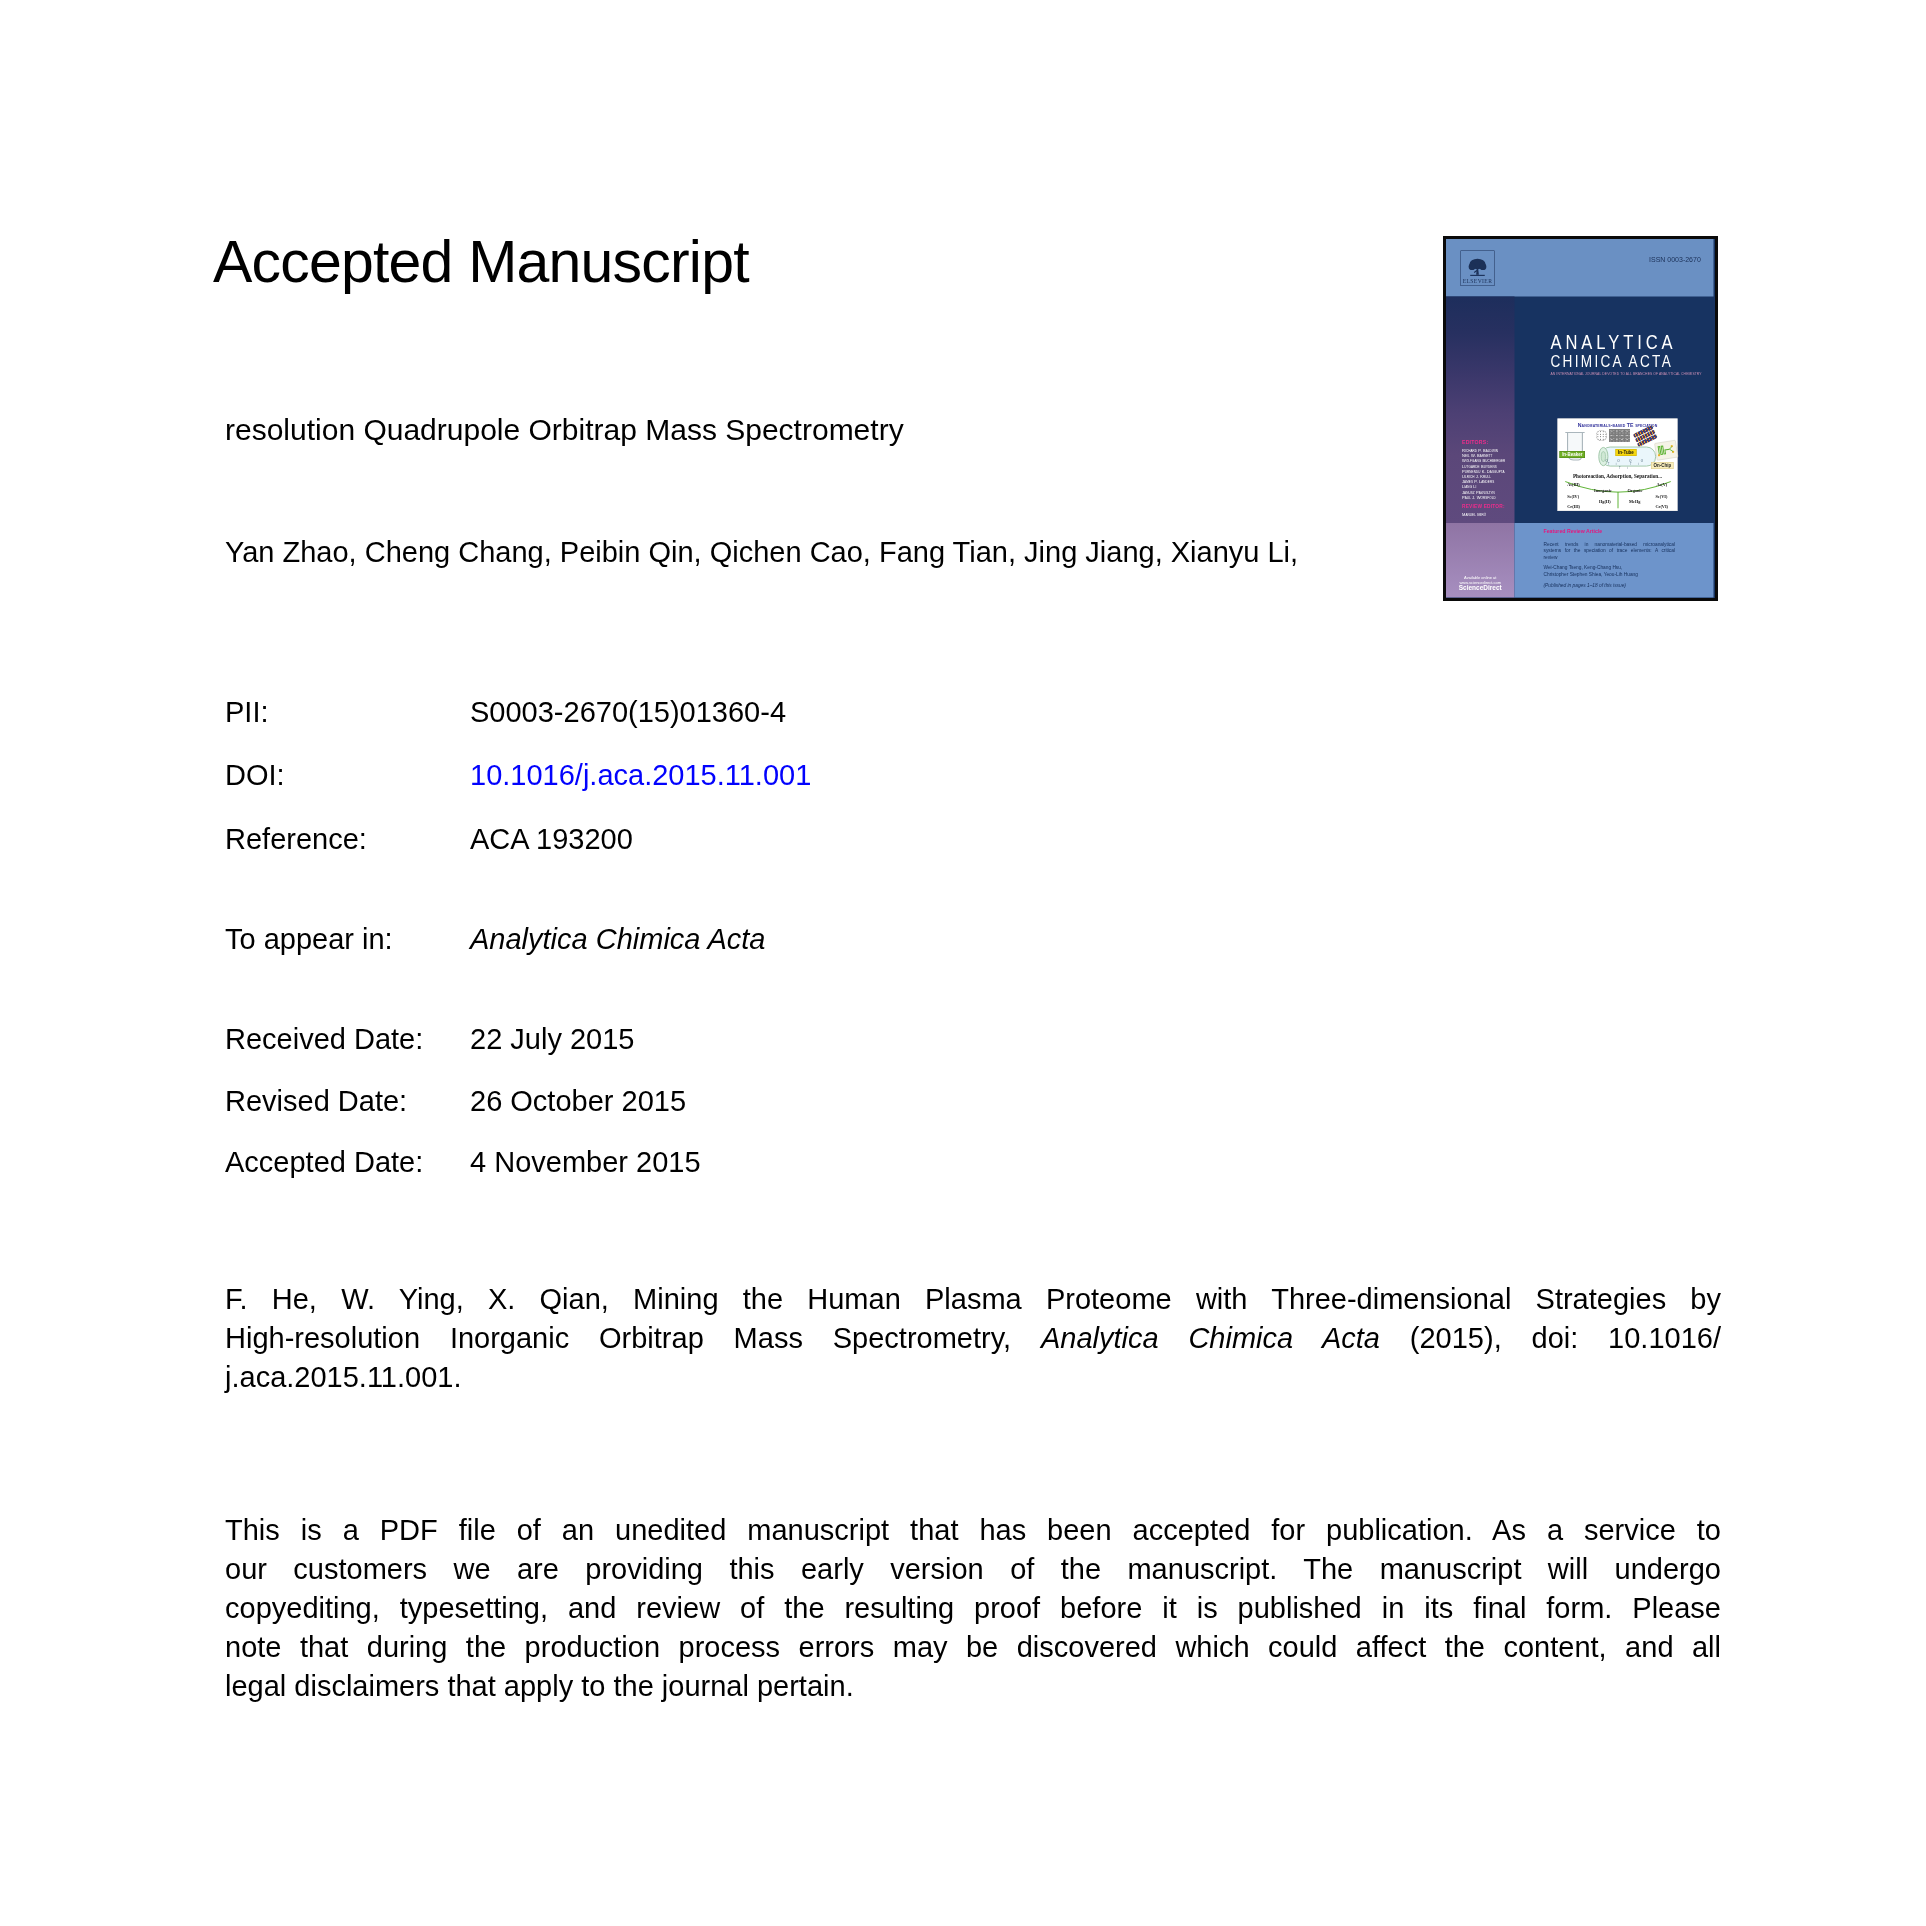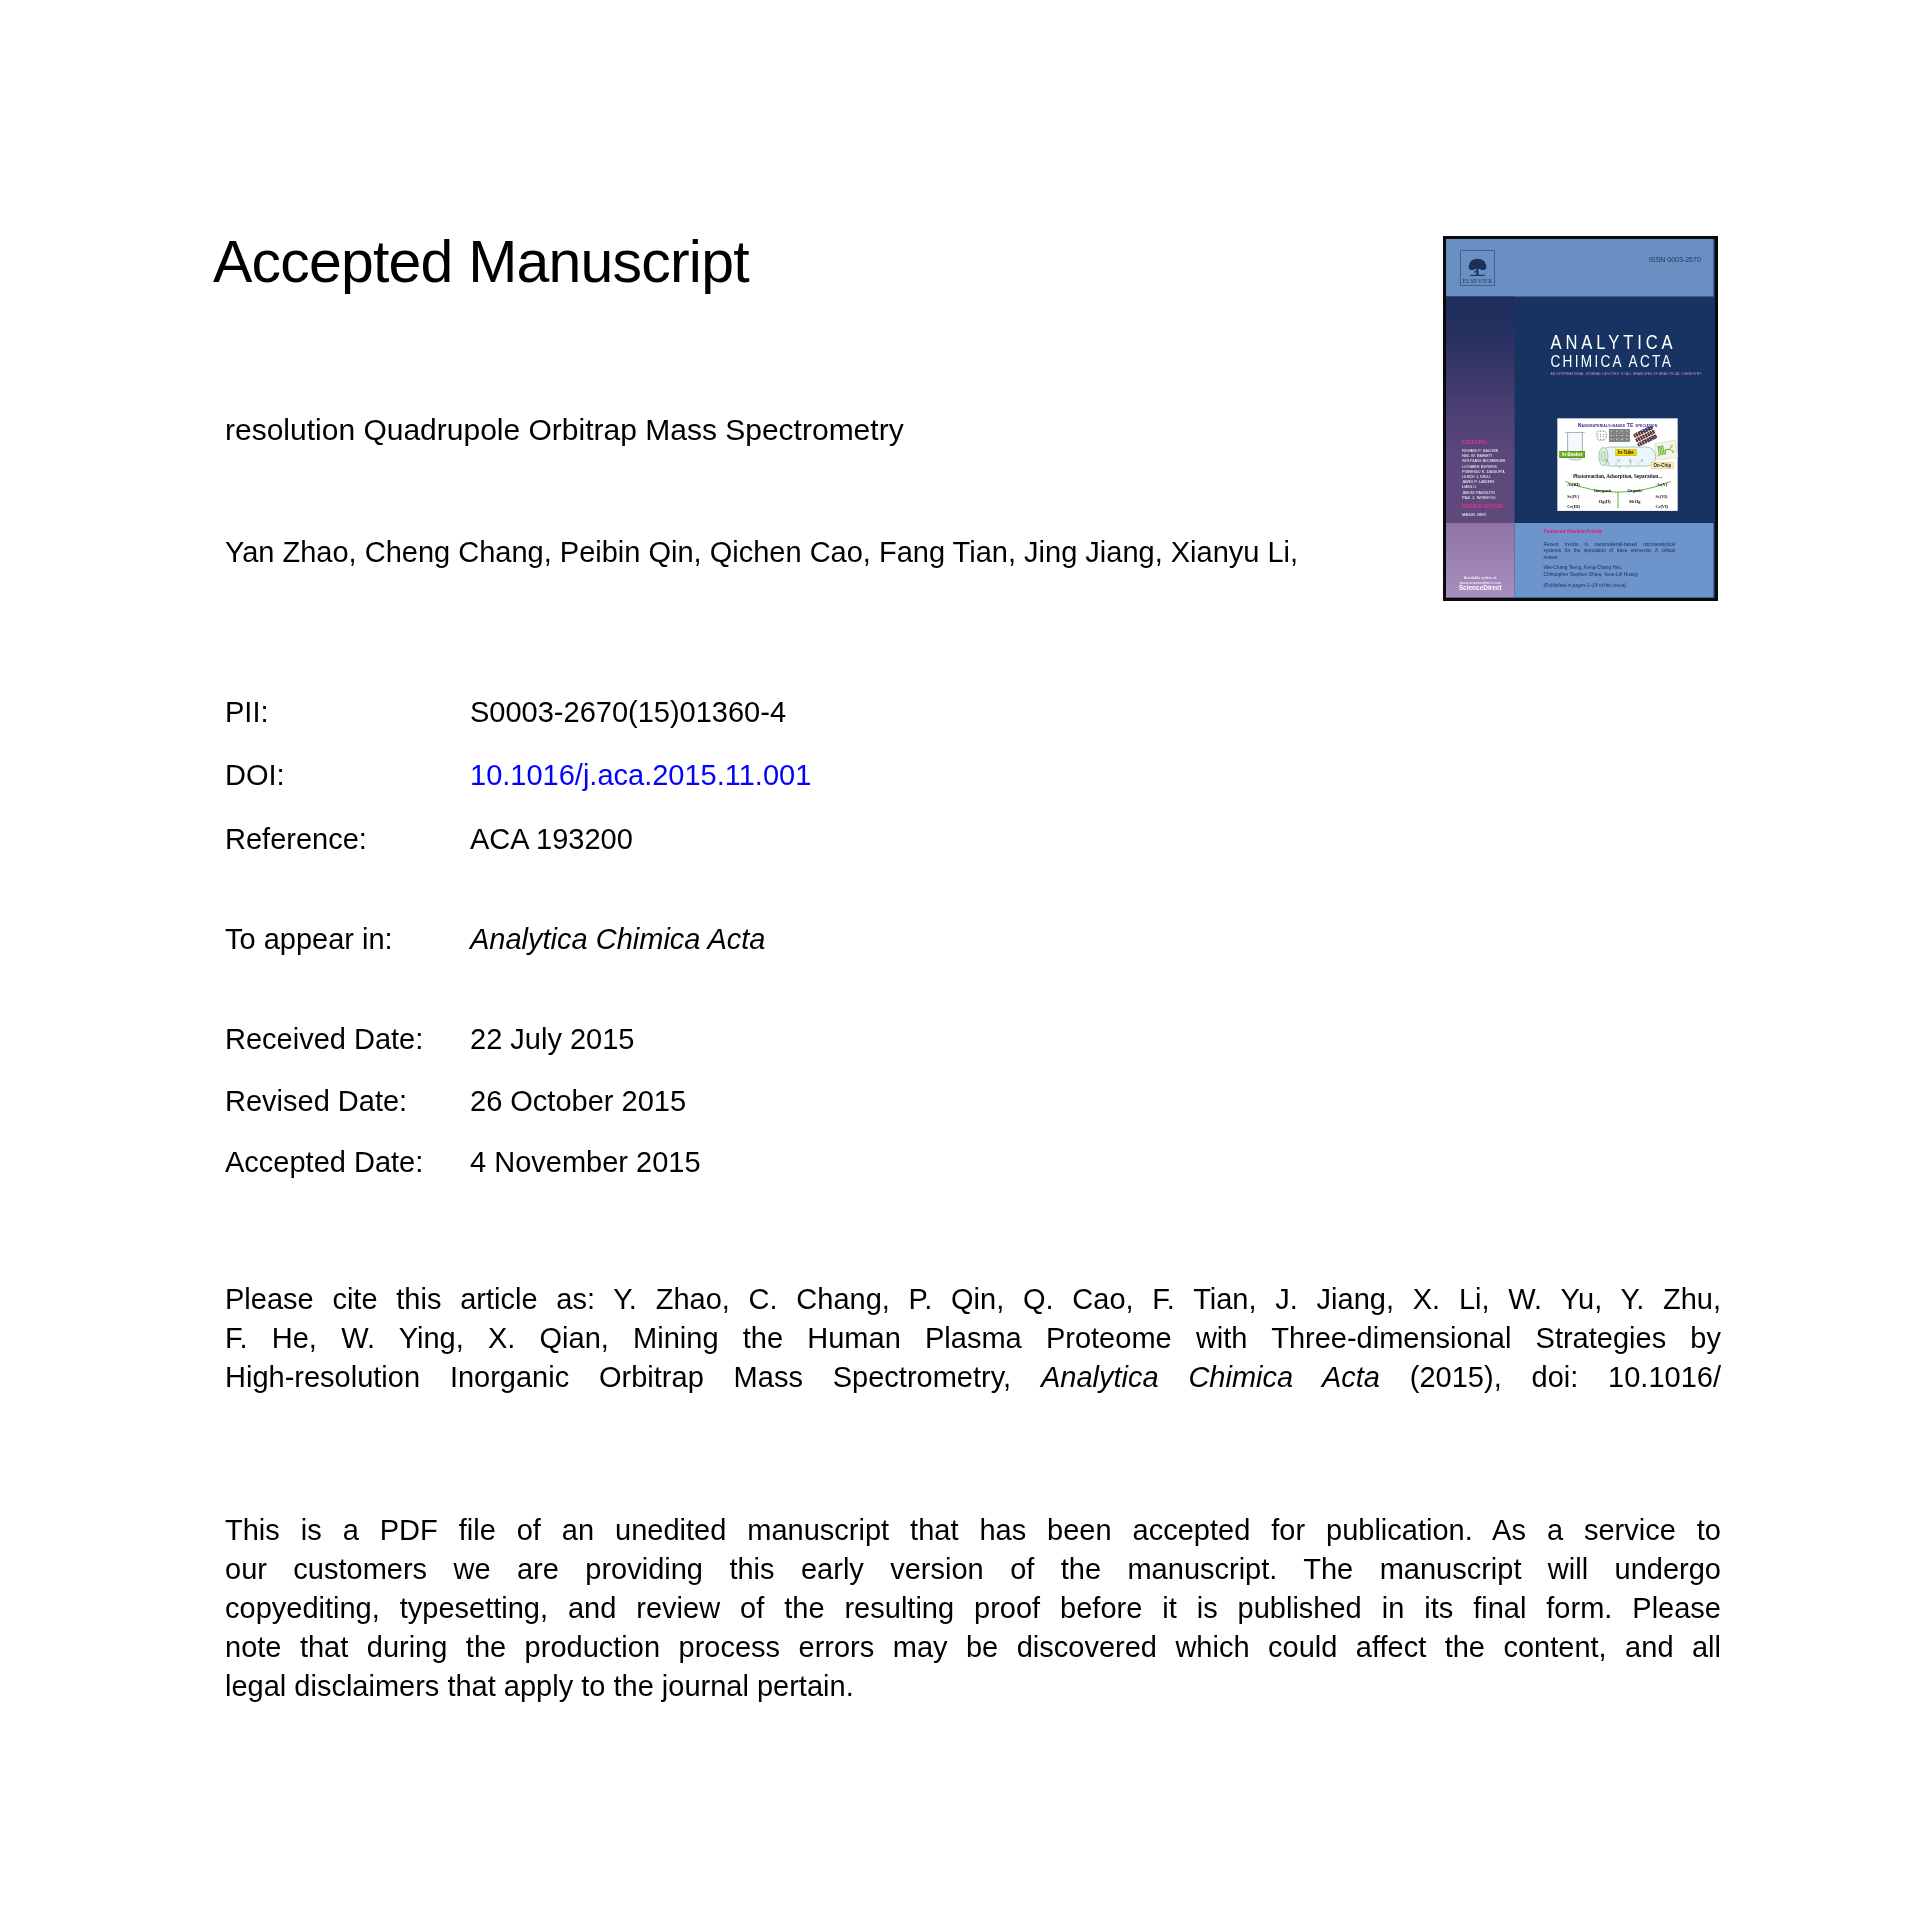--- a/index.html
+++ b/index.html
@@ -238,23 +238,23 @@
     <span class="lbl">Received Date:</span><span>22 July 2015</span>
   </div>
   <div class="abs metarow row-revised">
     <span class="lbl">Revised Date:</span><span>26 October 2015</span>
   </div>
   <div class="abs metarow row-accepted">
     <span class="lbl">Accepted Date:</span><span>4 November 2015</span>
   </div>
 
   <div class="abs para citation">
-    <div class="jline">Please cite this article as: Y. Zhao, C. Chang, P. Qin, Q. Cao, F. Tian, J. Jiang, X. Li, W. Yu, Y. Zhu,</div>
     <div class="jline">F. He, W. Ying, X. Qian, Mining the Human Plasma Proteome with Three-dimensional Strategies by</div>
     <div class="jline"><span>High-resolution Inorganic Orbitrap Mass Spectrometry, </span><span class="italic">Analytica Chimica Acta</span><span> (2015), doi: 10.1016/</span></div>
+    <div class="jline-last">j.aca.2015.11.001.</div>
   </div>
 
   <div class="abs para disclaimer">
     <div class="jline">This is a PDF file of an unedited manuscript that has been accepted for publication. As a service to</div>
     <div class="jline">our customers we are providing this early version of the manuscript. The manuscript will undergo</div>
     <div class="jline">copyediting, typesetting, and review of the resulting proof before it is published in its final form. Please</div>
     <div class="jline">note that during the production process errors may be discovered which could affect the content, and all</div>
     <div class="jline-last">legal disclaimers that apply to the journal pertain.</div>
   </div>
 

